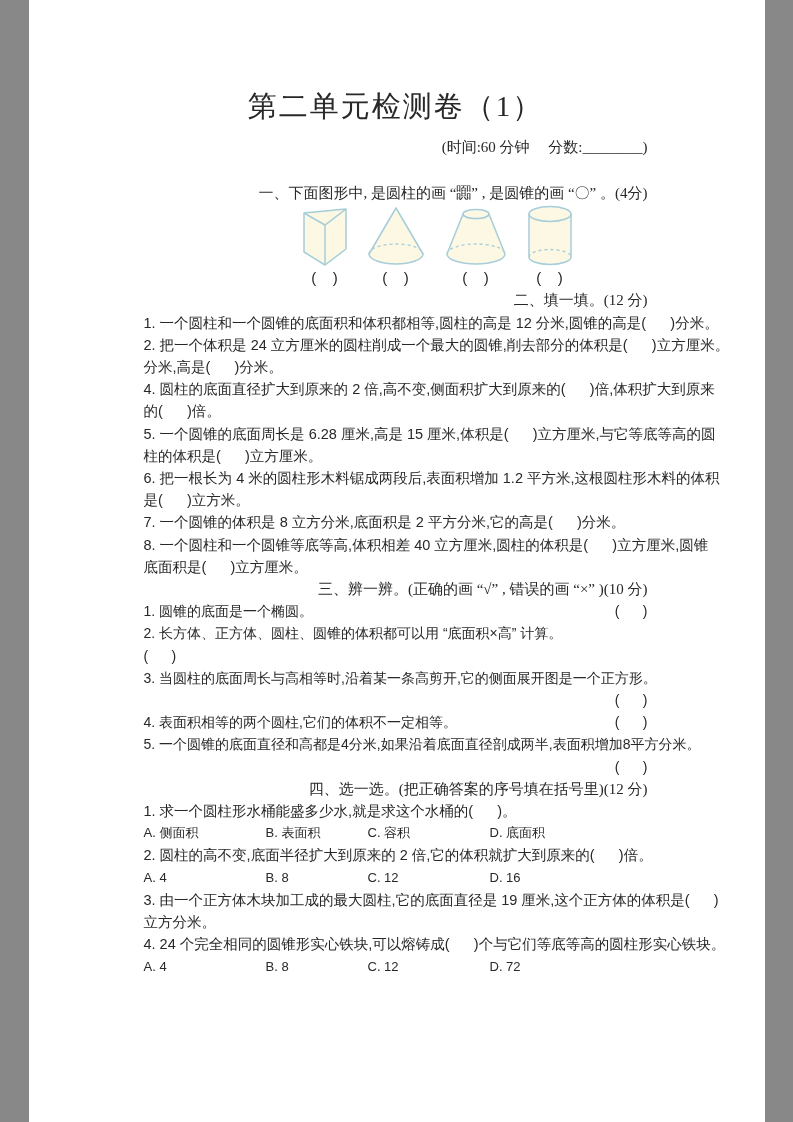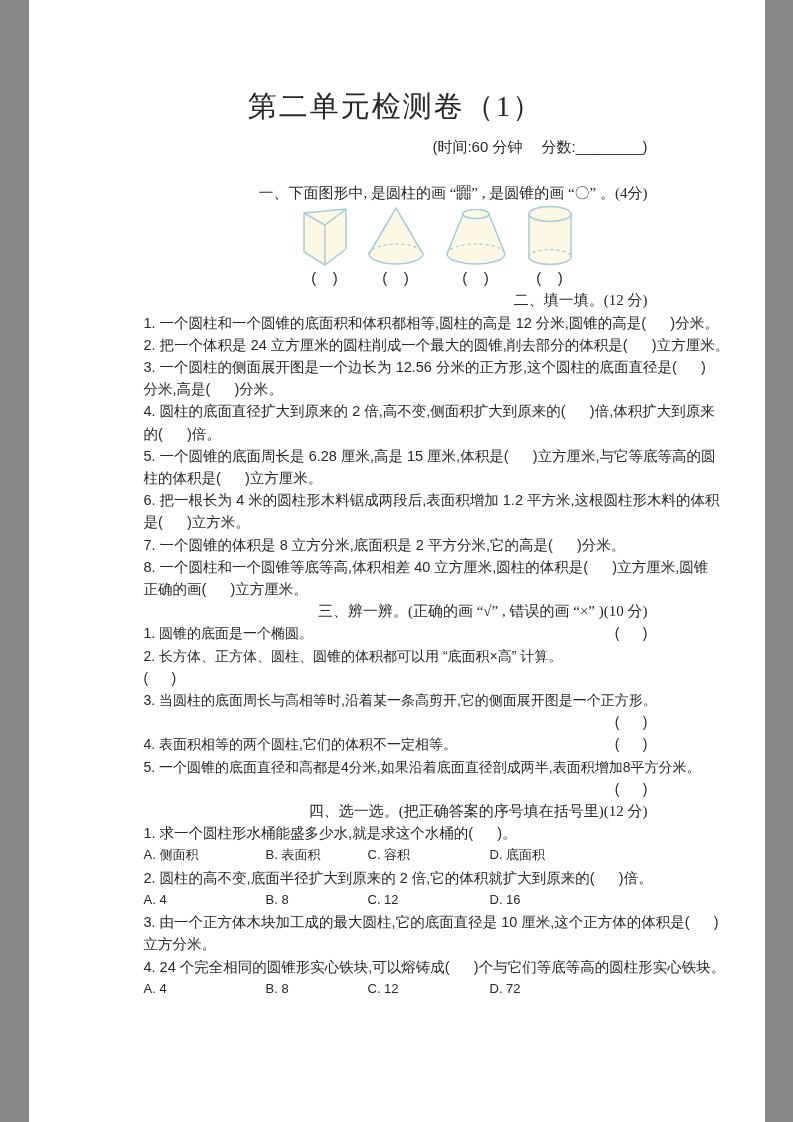--- a/index.html
+++ b/index.html
@@ -15,21 +15,21 @@
     color:var(--ink);position:relative;overflow:hidden;
   }
   .content{padding:86px 117px 0 115px;}
   .doc-title{
     font-family:"Liberation Serif","DejaVu Serif",serif;
     font-size:29px;font-weight:400;text-align:center;line-height:40px;
     letter-spacing:2px;
   }
   .doc-meta{
     text-align:right;font-size:15px;line-height:22px;margin-top:10px;
-    font-family:Liberation Sans, sans-serif;
+    font-family:Liberation Serif, serif;
     white-space:pre;
   }
   .sec-heading{
     font-family:"Liberation Serif","DejaVu Serif",serif;
     font-size:15px;line-height:22.2px;white-space:pre;text-align:right;
   }
   .s1-heading{margin-top:24px;}
   .line{
     font-size:14.5px;line-height:22.2px;white-space:pre;
   }
@@ -100,31 +100,30 @@
     <div class="parens-row">
       <div class="paren-cell" style="width:46px">(    )</div>
       <div class="paren-cell" style="width:60px">(    )</div>
       <div class="paren-cell" style="width:64px">(    )</div>
       <div class="paren-cell" style="width:48px">(    )</div>
     </div>
 
     <div class="sec-heading">二、填一填。(12 分)</div>
     <div class="line">1. 一个圆柱和一个圆锥的底面积和体积都相等,圆柱的高是 12 分米,圆锥的高是(      )分米。</div>
     <div class="line">2. 把一个体积是 24 立方厘米的圆柱削成一个最大的圆锥,削去部分的体积是(      )立方厘米。</div>
-    <div class="line">3. 一个圆柱的侧面展开图是一个边长为 12.56 分米的正方形,这个圆柱的底面直径是(      )</div>
     <div class="line">分米,高是(      )分米。</div>
     <div class="line">4. 圆柱的底面直径扩大到原来的 2 倍,高不变,侧面积扩大到原来的(      )倍,体积扩大到原来</div>
     <div class="line">的(      )倍。</div>
     <div class="line">5. 一个圆锥的底面周长是 6.28 厘米,高是 15 厘米,体积是(      )立方厘米,与它等底等高的圆</div>
     <div class="line">柱的体积是(      )立方厘米。</div>
     <div class="line">6. 把一根长为 4 米的圆柱形木料锯成两段后,表面积增加 1.2 平方米,这根圆柱形木料的体积</div>
     <div class="line">是(      )立方米。</div>
     <div class="line">7. 一个圆锥的体积是 8 立方分米,底面积是 2 平方分米,它的高是(      )分米。</div>
     <div class="line">8. 一个圆柱和一个圆锥等底等高,体积相差 40 立方厘米,圆柱的体积是(      )立方厘米,圆锥</div>
-    <div class="line">正确的画(      )立方厘米。</div>
+    <div class="line">底面积是(      )立方厘米。</div>
 
     <div class="sec-heading">三、辨一辨。(正确的画 “√” , 错误的画 “×” )(10 分)</div>
     <div class="row">
       <span class="lft">1. 圆锥的底面是一个椭圆。</span>
       <span class="rgt">(      )</span>
     </div>
     <div class="row">
       <span class="lft">2. 长方体、正方体、圆柱、圆锥的体积都可以用 “底面积×高” 计算。</span>
       <span class="rgt"></span>
     </div>
@@ -164,21 +163,21 @@
     </div>
 
     <div class="line">2. 圆柱的高不变,底面半径扩大到原来的 2 倍,它的体积就扩大到原来的(      )倍。</div>
     <div class="opt-row">
       <span class="opt-a">A. 4</span>
       <span class="opt-b">B. 8</span>
       <span class="opt-c">C. 12</span>
       <span class="opt-d">D. 16</span>
     </div>
 
-    <div class="line">3. 由一个正方体木块加工成的最大圆柱,它的底面直径是 10 厘米,这个正方体的体积是(      )</div>
+    <div class="line">3. 由一个正方体木块加工成的最大圆柱,它的底面直径是 19 厘米,这个正方体的体积是(      )</div>
     <div class="line">立方分米。</div>
 
     <div class="line">4. 24 个完全相同的圆锥形实心铁块,可以熔铸成(      )个与它们等底等高的圆柱形实心铁块。</div>
     <div class="opt-row">
       <span class="opt-a">A. 4</span>
       <span class="opt-b">B. 8</span>
       <span class="opt-c">C. 12</span>
       <span class="opt-d">D. 72</span>
     </div>
 

